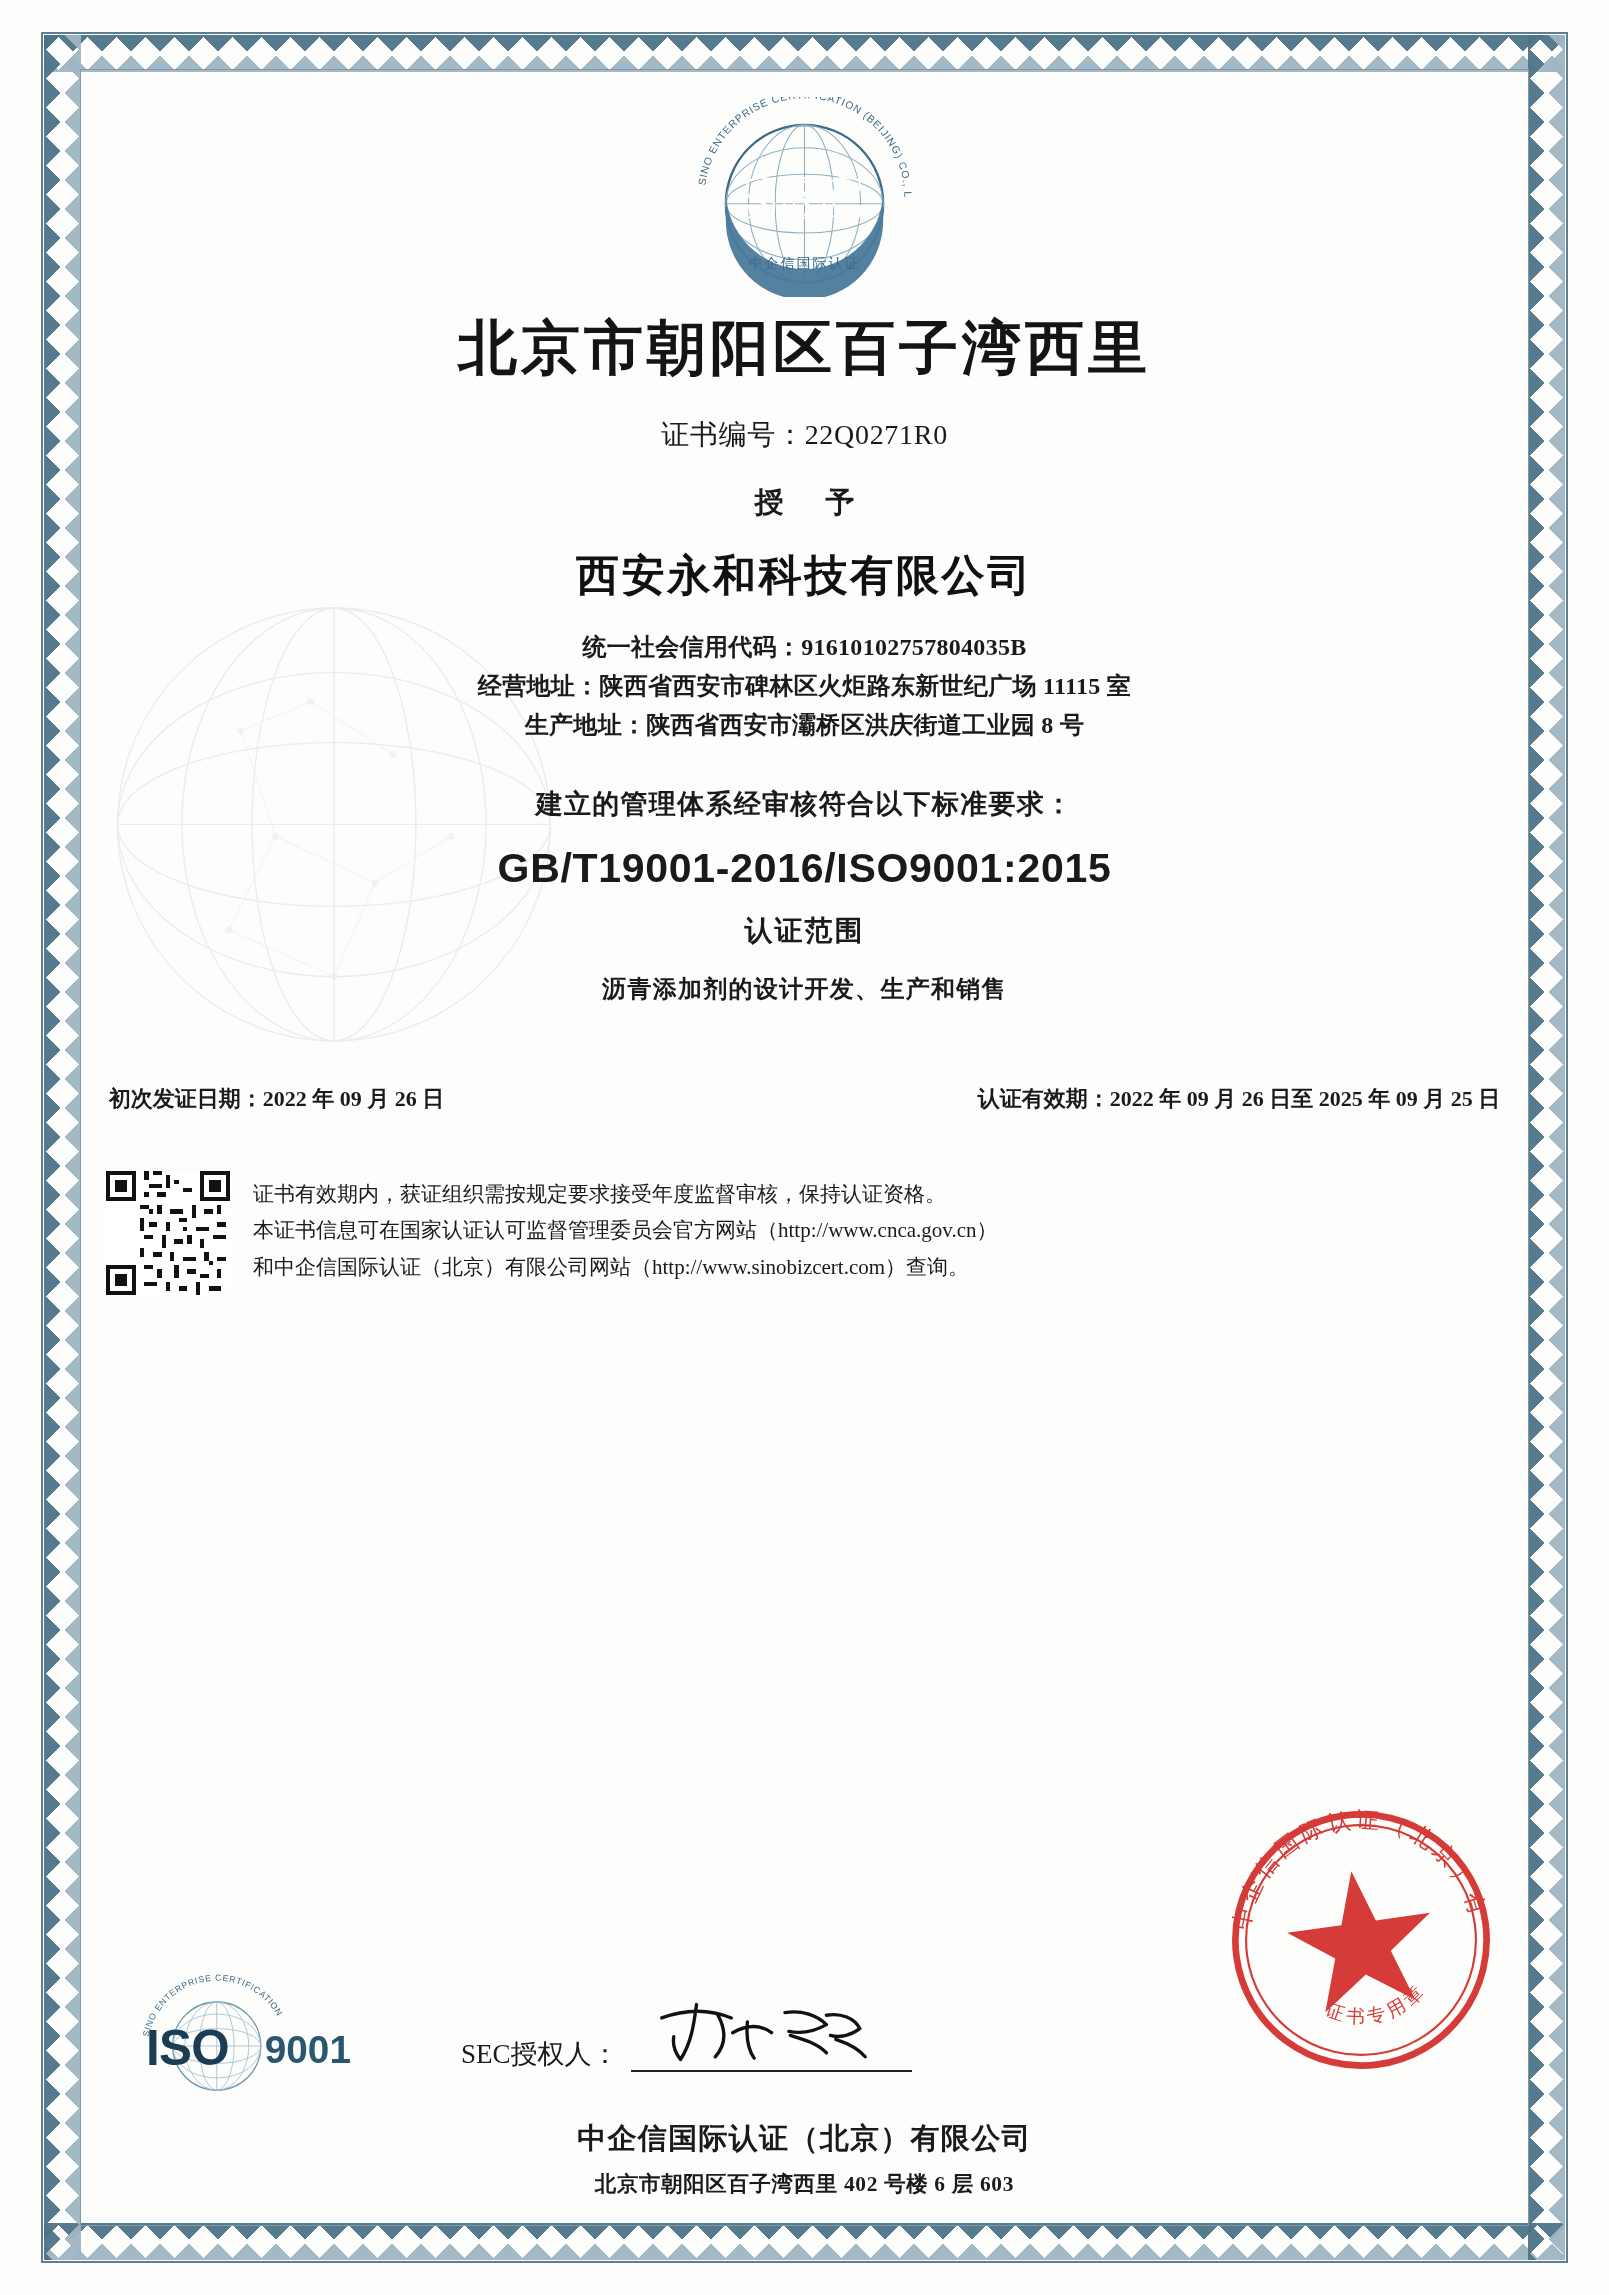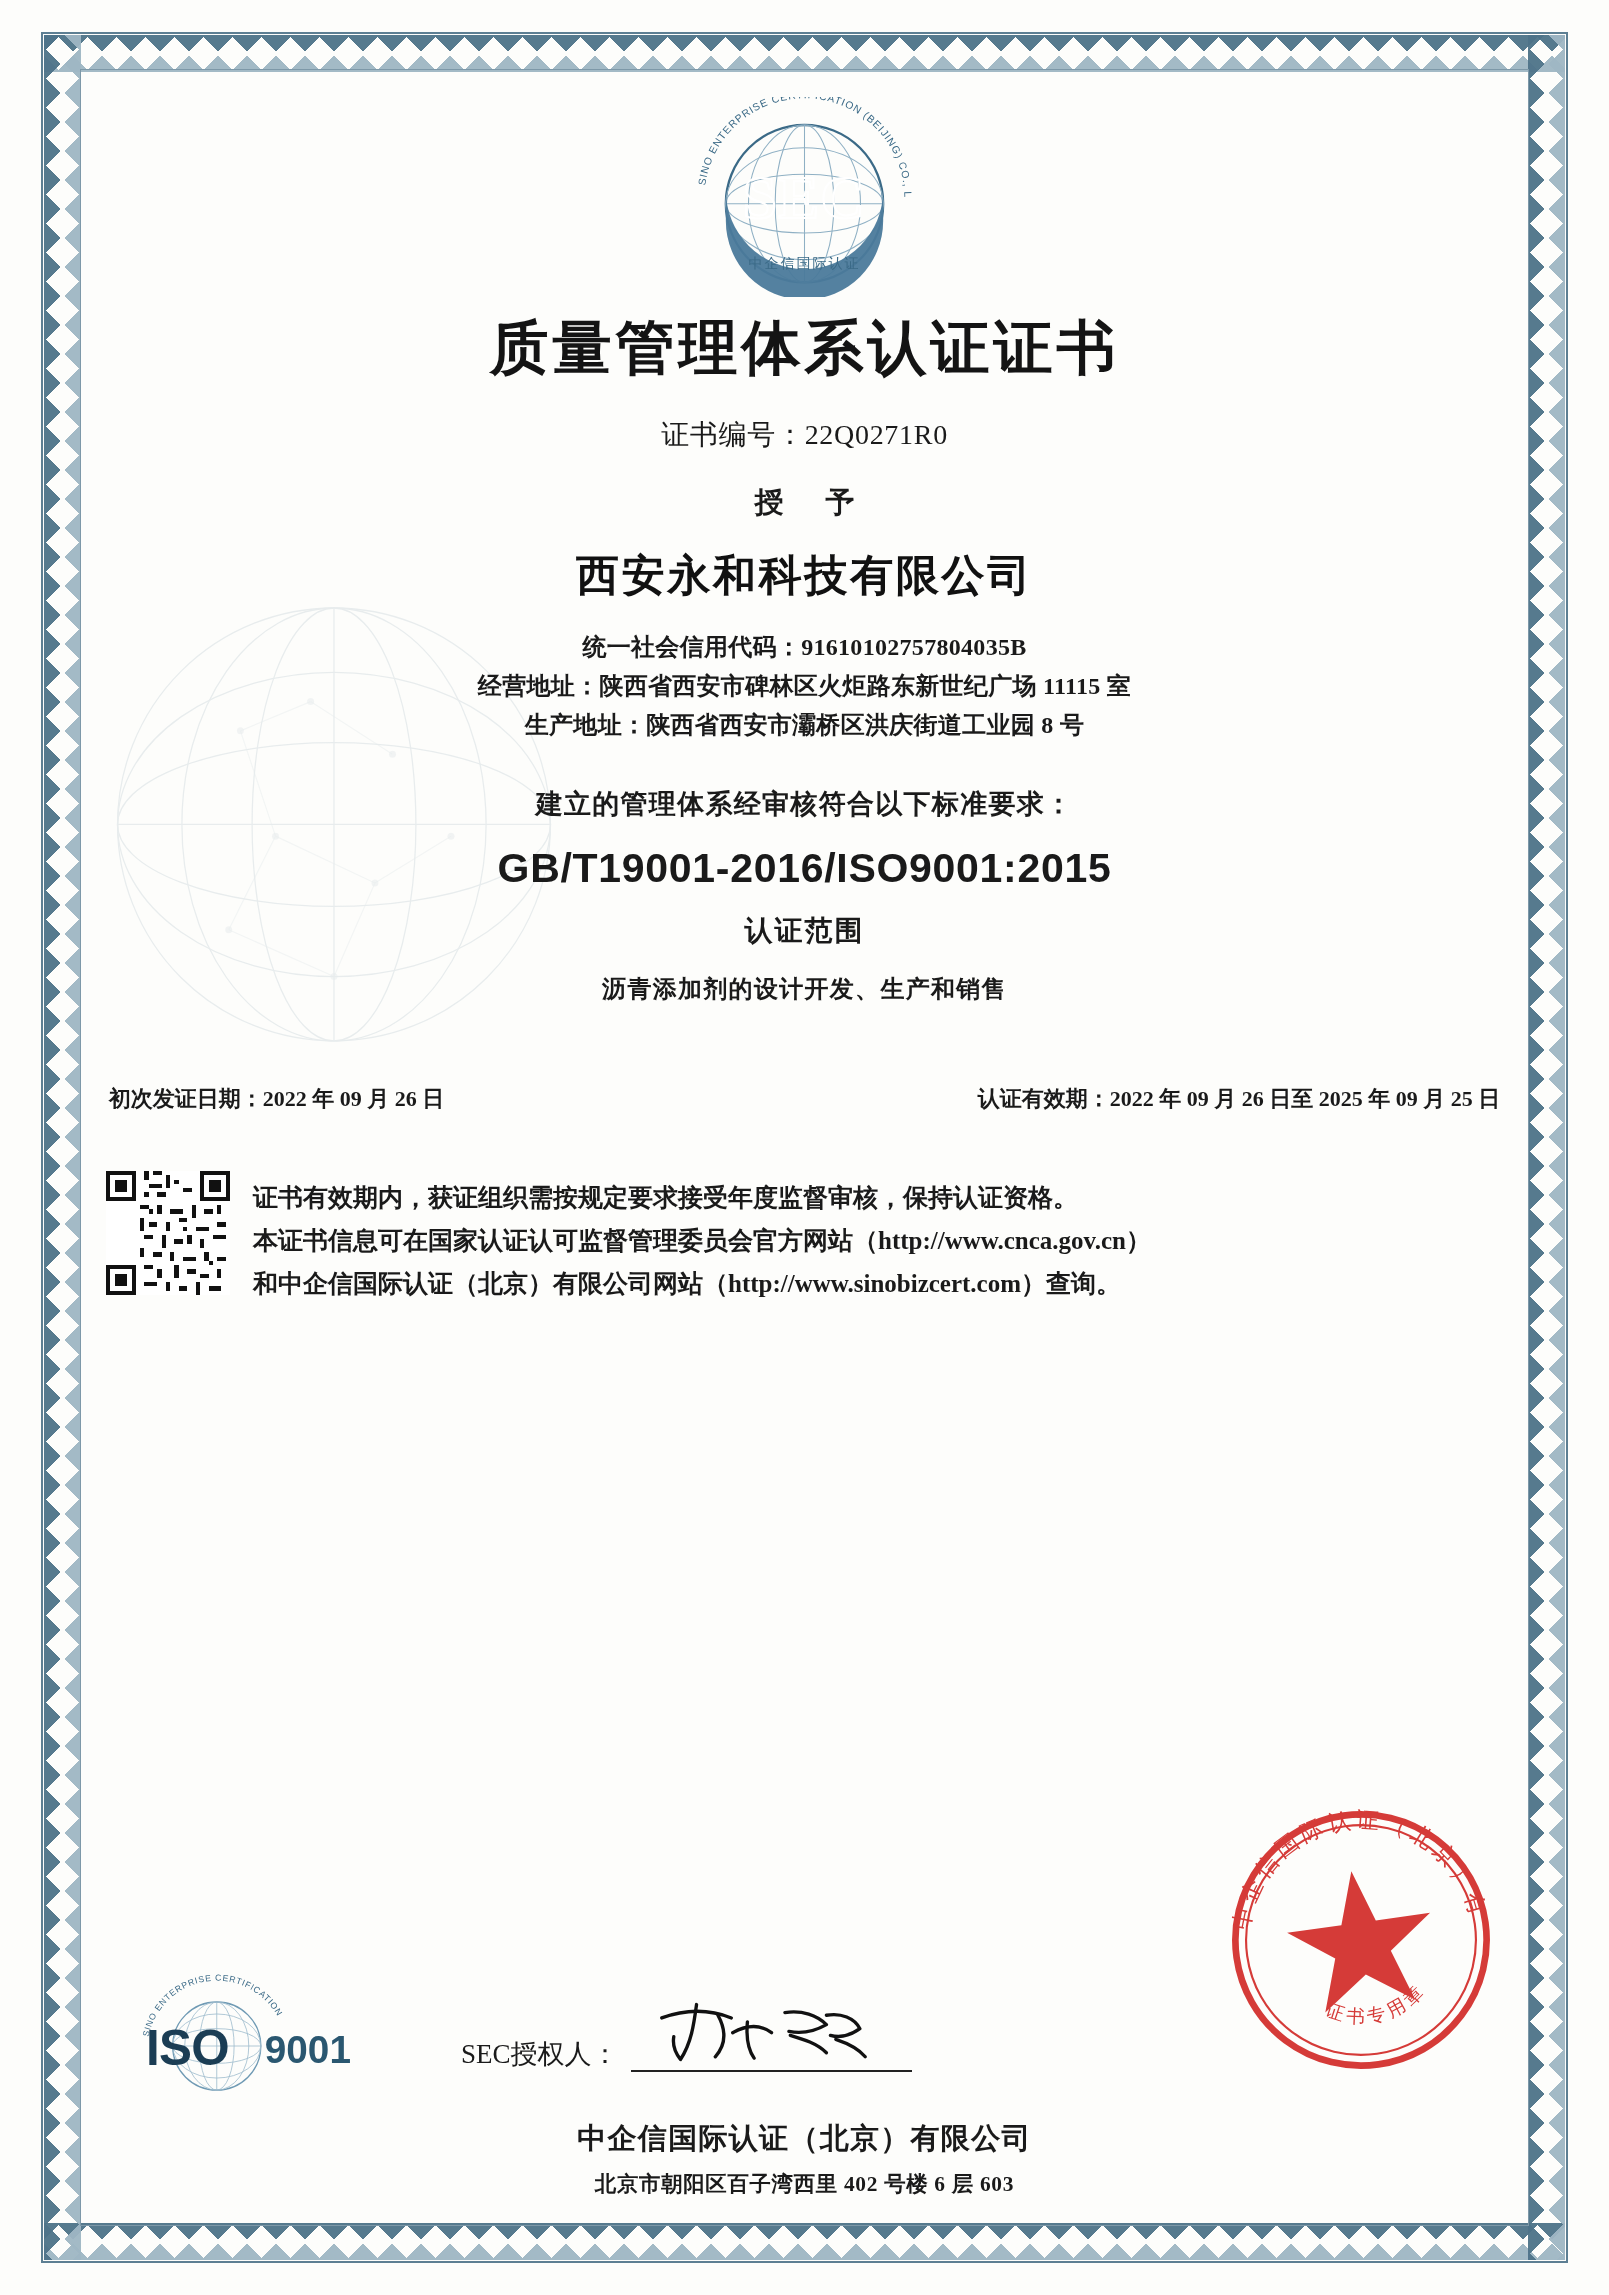--- a/index.html
+++ b/index.html
@@ -194,23 +194,23 @@
   }
   .qr {
     flex: 0 0 auto;
     width: 124px;
     height: 124px;
   }
   .notes {
     padding-top: 5.3px;
   }
   .note-line {
-    font-size: 25px;
+    font-size: 21px;
     line-height: 1.72;
-    font-weight: bold;
+    font-weight: normal;
     white-space: nowrap;
   }
 
   
   .footer-area {
     position: absolute;
     left: 0;
     right: 0;
     bottom: 17.4px;
   }
@@ -350,21 +350,21 @@
 
           <path d="M -118,-20 A 118,118 0 0 0 118,-20 L 118,26 A 118,118 0 0 1 -118,26 Z" fill="#4b7a9b" opacity=".95"></path>
 
           <text x="0" y="22" text-anchor="middle" font-family="Liberation Serif, serif" font-size="92" font-weight="bold" fill="none" stroke="#ffffff" stroke-width="3" letter-spacing="2">SEC</text>
 
           <text x="0" y="96" text-anchor="middle" font-family="Liberation Sans, sans-serif" font-size="21" fill="#3b6a87" letter-spacing="3">中企信国际认证</text>
         </g>
       </svg>
     </div>
 
-    <div class="cert-title">质量管理体系认证证书</div>
+    <div class="cert-title">北京市朝阳区百子湾西里</div>
 
     <div class="cert-no">
       <span>证书编号：</span><span>22Q0271R0</span>
     </div>
 
     <div class="award-word">授 予</div>
 
     <div class="company-name">西安永和科技有限公司</div>
 
     <div class="info-lines">

